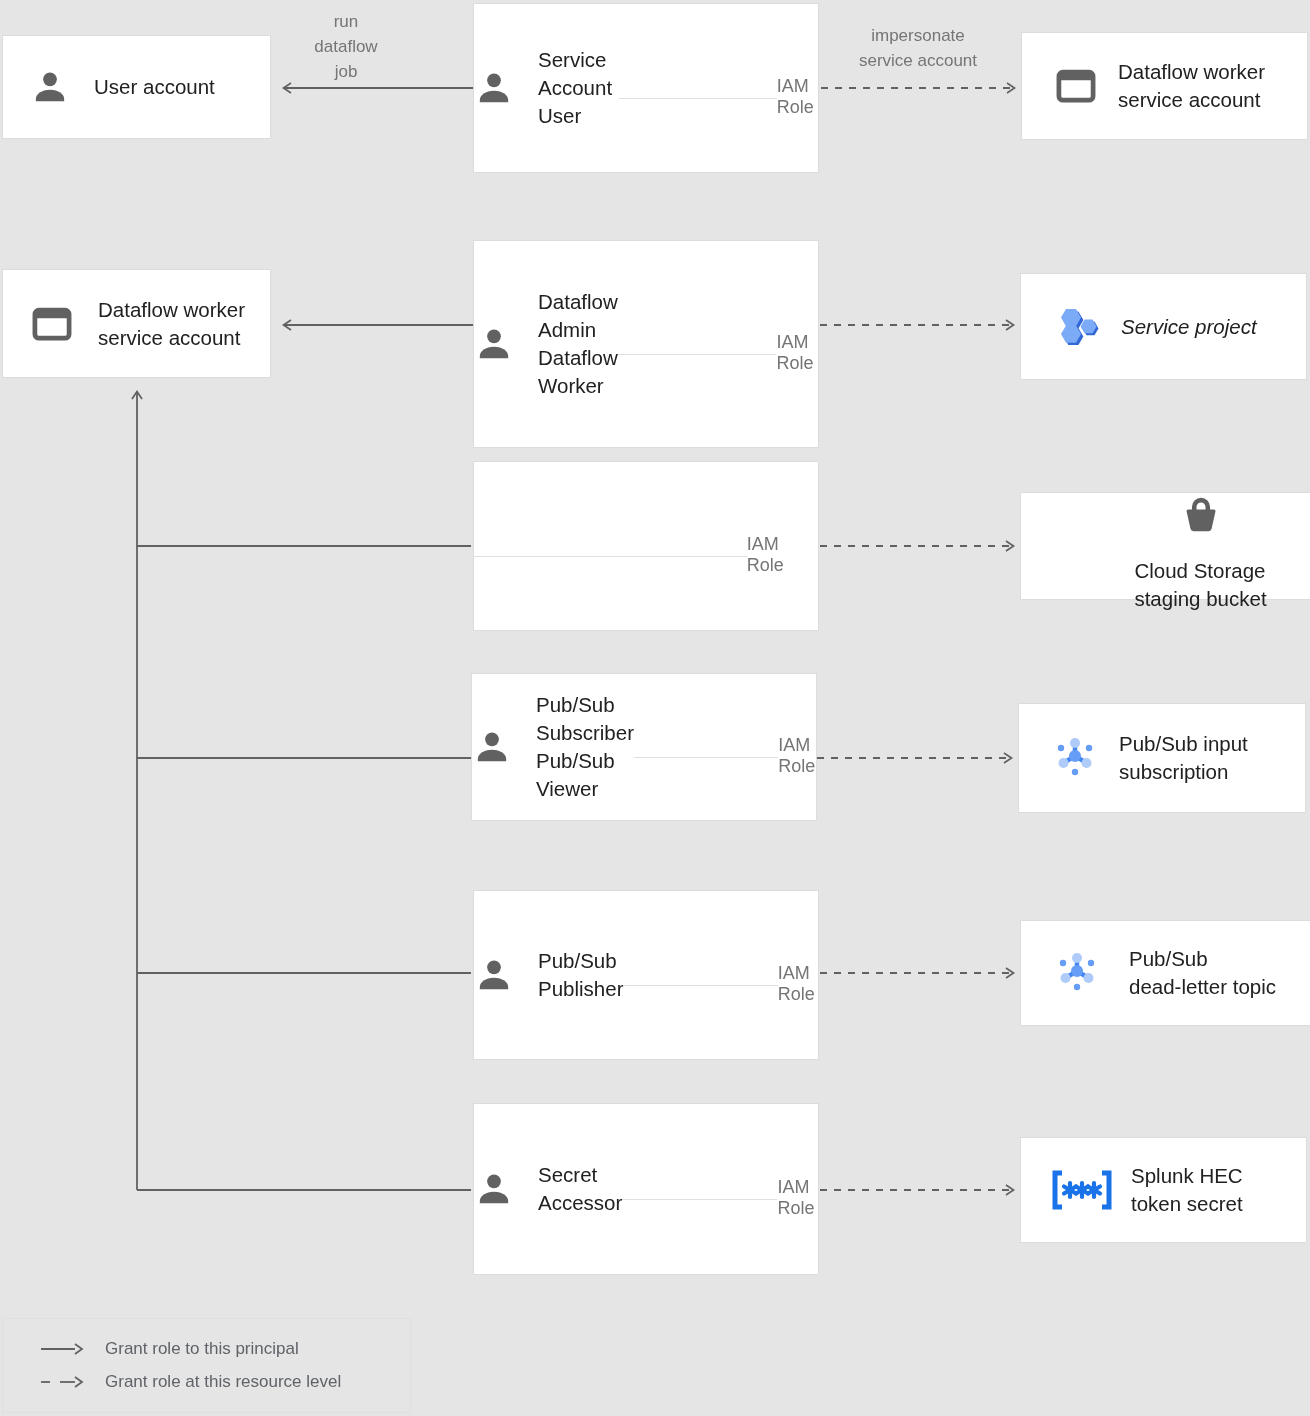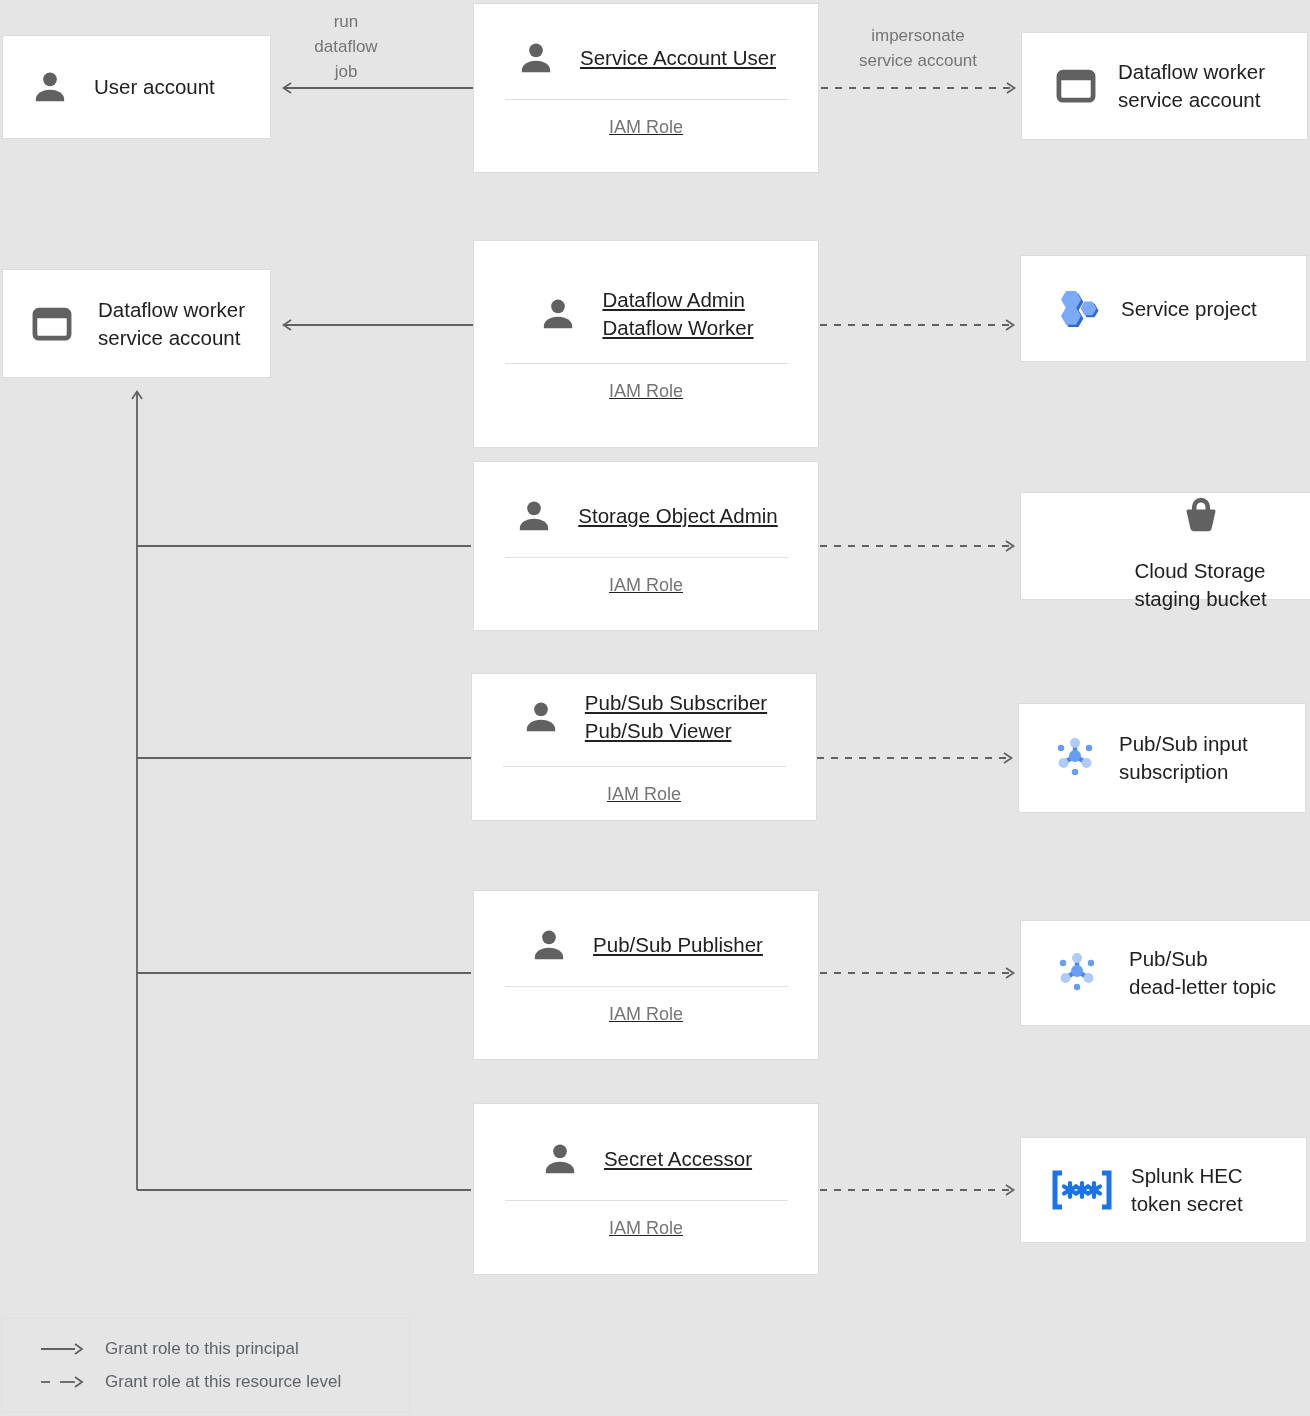--- a/index.html
+++ b/index.html
@@ -4,21 +4,21 @@
 <style>
   html,body{margin:0;padding:0;background:#fff;}
   .canvas{
     position:relative;width:1310px;height:1416px;background:#e5e5e5;
     font-family:"Liberation Sans",sans-serif;color:#212121;overflow:hidden;
   }
   .lines{position:absolute;left:0;top:0;width:1310px;height:1416px;}
   .box{position:absolute;background:#fff;border:1px solid #dcdcdc;box-sizing:border-box;}
   .side-box{display:flex;align-items:center;gap:24px;padding-left:27px;}
   .side-label{font-size:20.5px;line-height:28px;color:#212121;}
-  .iam-box{display:flex;flex-direction:column;align-items:center;justify-content:center;text-decoration:underline;}
+  .iam-box{display:flex;align-items:center;justify-content:center;}
   .iam-top{display:flex;align-items:center;gap:24px;}
   .iam-title{font-size:20.5px;line-height:28px;color:#212121;}
   .iam-divider{width:283px;border-top:1px solid #e0e0e0;margin-top:21px;}
   .iam-sub{font-size:18px;color:#757575;margin-top:17px;}
   .edge-label{position:absolute;text-align:center;font-size:17px;line-height:25px;color:#757575;}
   .legend{position:absolute;left:2px;top:1318px;width:409px;height:95px;
     border:1px solid #e0e0e0;box-sizing:border-box;display:flex;flex-direction:column;
     justify-content:center;gap:13px;padding-left:36px;}
   .legend-row{display:flex;align-items:center;gap:20px;}
   .legend-text{font-size:17px;color:#5f6368;}
@@ -106,29 +106,20 @@
       <div class="iam-title">
         <div>Dataflow Admin</div>
         <div>Dataflow Worker</div>
       </div>
     </div>
     <div class="iam-divider"></div>
     <div class="iam-sub">IAM Role</div>
   </div>
 
   <div class="box iam-box" style="left:473px;top:461px;width:346px;height:170px;">
-    <div class="iam-top">
-      <svg class="icon" width="40" height="40" viewBox="0 0 24 24">
-        <circle cx="12" cy="7.4" r="4.1" fill="#616161"></circle>
-        <path d="M12,13.6 c-5.1,0 -8.5,2.6 -8.5,5.5 v1.5 h17 v-1.5 c0,-2.9 -3.4,-5.5 -8.5,-5.5 z" fill="#616161"></path>
-      </svg>
-      <div class="iam-title">
-        <div>Storage Object Admin</div>
-      </div>
-    </div>
     <div class="iam-divider"></div>
     <div class="iam-sub">IAM Role</div>
   </div>
 
   <div class="box iam-box" style="left:471px;top:673px;width:346px;height:148px;">
     <div class="iam-top">
       <svg class="icon" width="40" height="40" viewBox="0 0 24 24">
         <circle cx="12" cy="7.4" r="4.1" fill="#616161"></circle>
         <path d="M12,13.6 c-5.1,0 -8.5,2.6 -8.5,5.5 v1.5 h17 v-1.5 c0,-2.9 -3.4,-5.5 -8.5,-5.5 z" fill="#616161"></path>
       </svg>
@@ -173,21 +164,21 @@
     <svg class="icon" width="44" height="40" viewBox="0 0 24 22">
       <rect x="2.6" y="3.4" width="18.8" height="15.4" rx="2.2" fill="none" stroke="#616161" stroke-width="2.6"></rect>
       <path d="M4.8,3.4 h14.4 a2.2,2.2 0 0 1 2.2,2.2 v2.2 h-18.8 v-2.2 a2.2,2.2 0 0 1 2.2,-2.2 z" fill="#616161"></path>
     </svg>
     <div class="side-label">
       <div>Dataflow worker</div>
       <div>service account</div>
     </div>
   </div>
 
-  <div class="box side-box" style="left:1020px;top:255px;width:287px;height:107px;padding-left:32px;gap:20px;">
+  <div class="box side-box" style="left:1020px;top:273px;width:287px;height:107px;padding-left:32px;gap:20px;font-style:italic;">
     <svg class="icon" width="48" height="48" viewBox="0 0 48 48">
       <g fill="#3367d6">
         <polygon points="13,6 23,6 28,14.6 23,23.2 13,23.2 8,14.6" transform="translate(2.4,2.4)"></polygon>
         <polygon points="13,26.5 23,26.5 28,35.1 23,43.7 13,43.7 8,35.1" transform="translate(2.4,-1.6)"></polygon>
         <polygon points="31.5,16.5 39.5,16.5 43.5,23.4 39.5,30.3 31.5,30.3 27.5,23.4" transform="translate(2,2)"></polygon>
       </g>
       <g fill="#7baaf7">
         <polygon points="13,6 23,6 28,14.6 23,23.2 13,23.2 8,14.6"></polygon>
         <polygon points="31.5,16.5 39.5,16.5 43.5,23.4 39.5,30.3 31.5,30.3 27.5,23.4"></polygon>
         <polygon points="13,26.5 23,26.5 28,35.1 23,43.7 13,43.7 8,35.1" transform="translate(0,-4)"></polygon>

